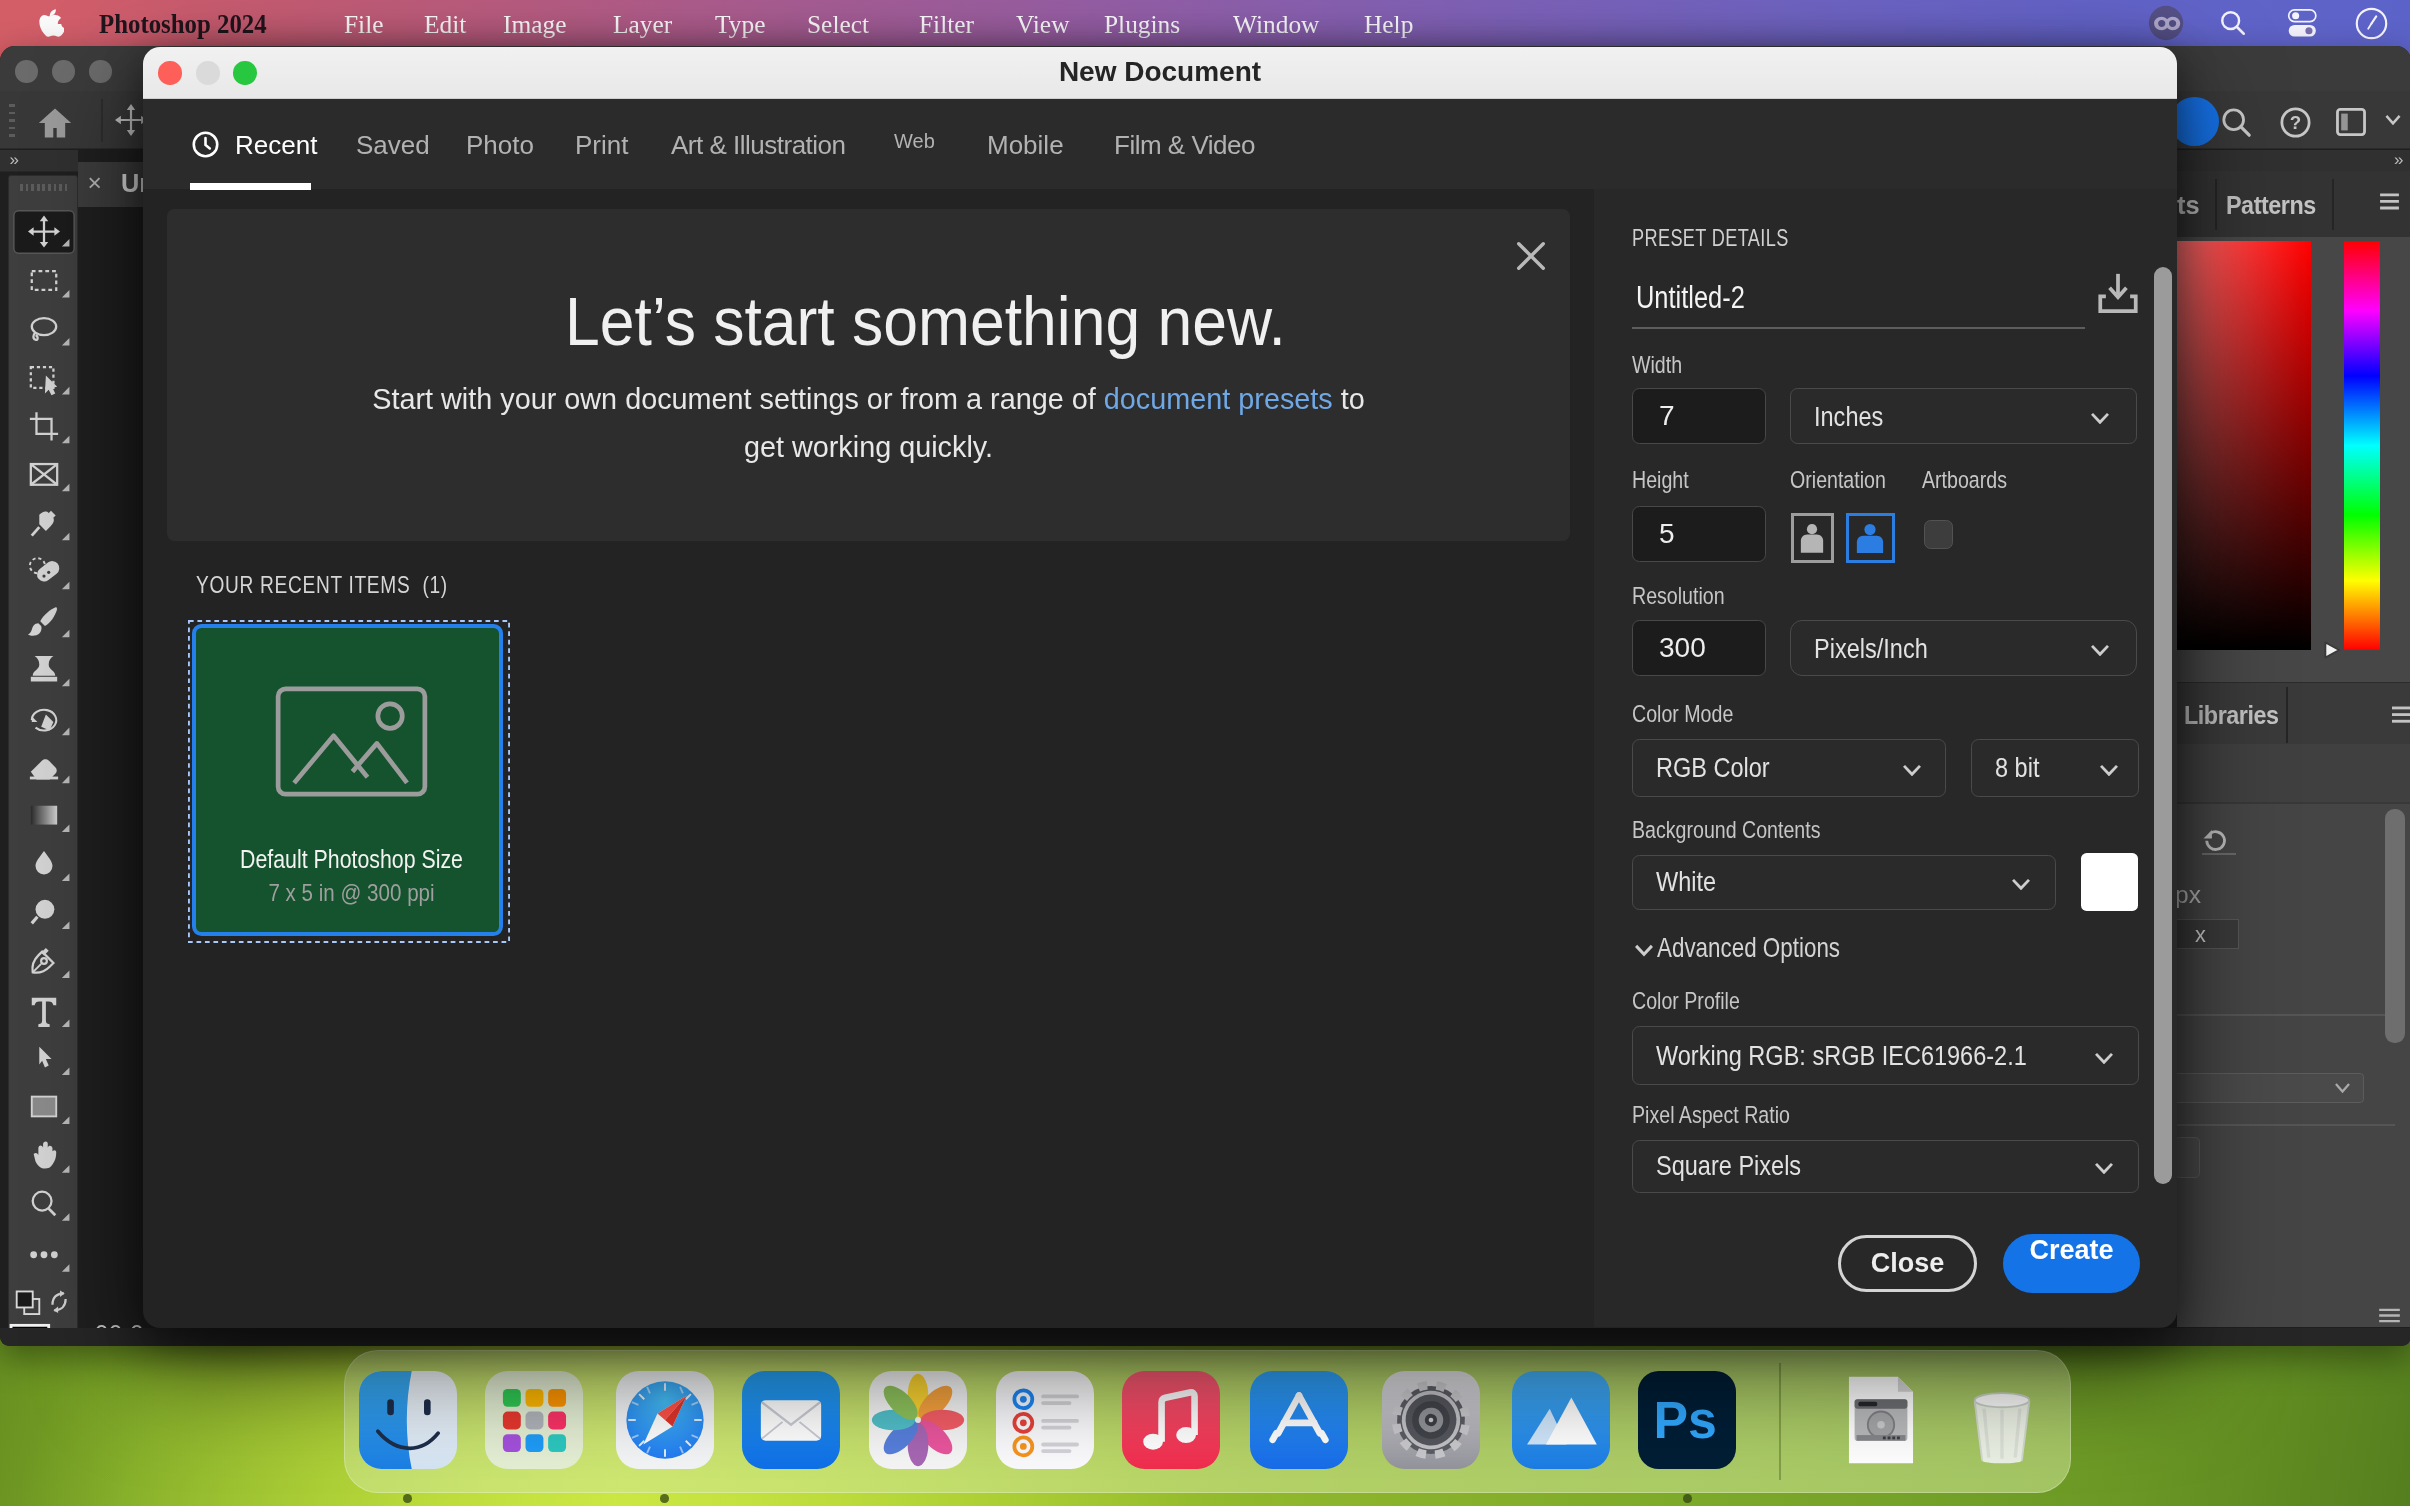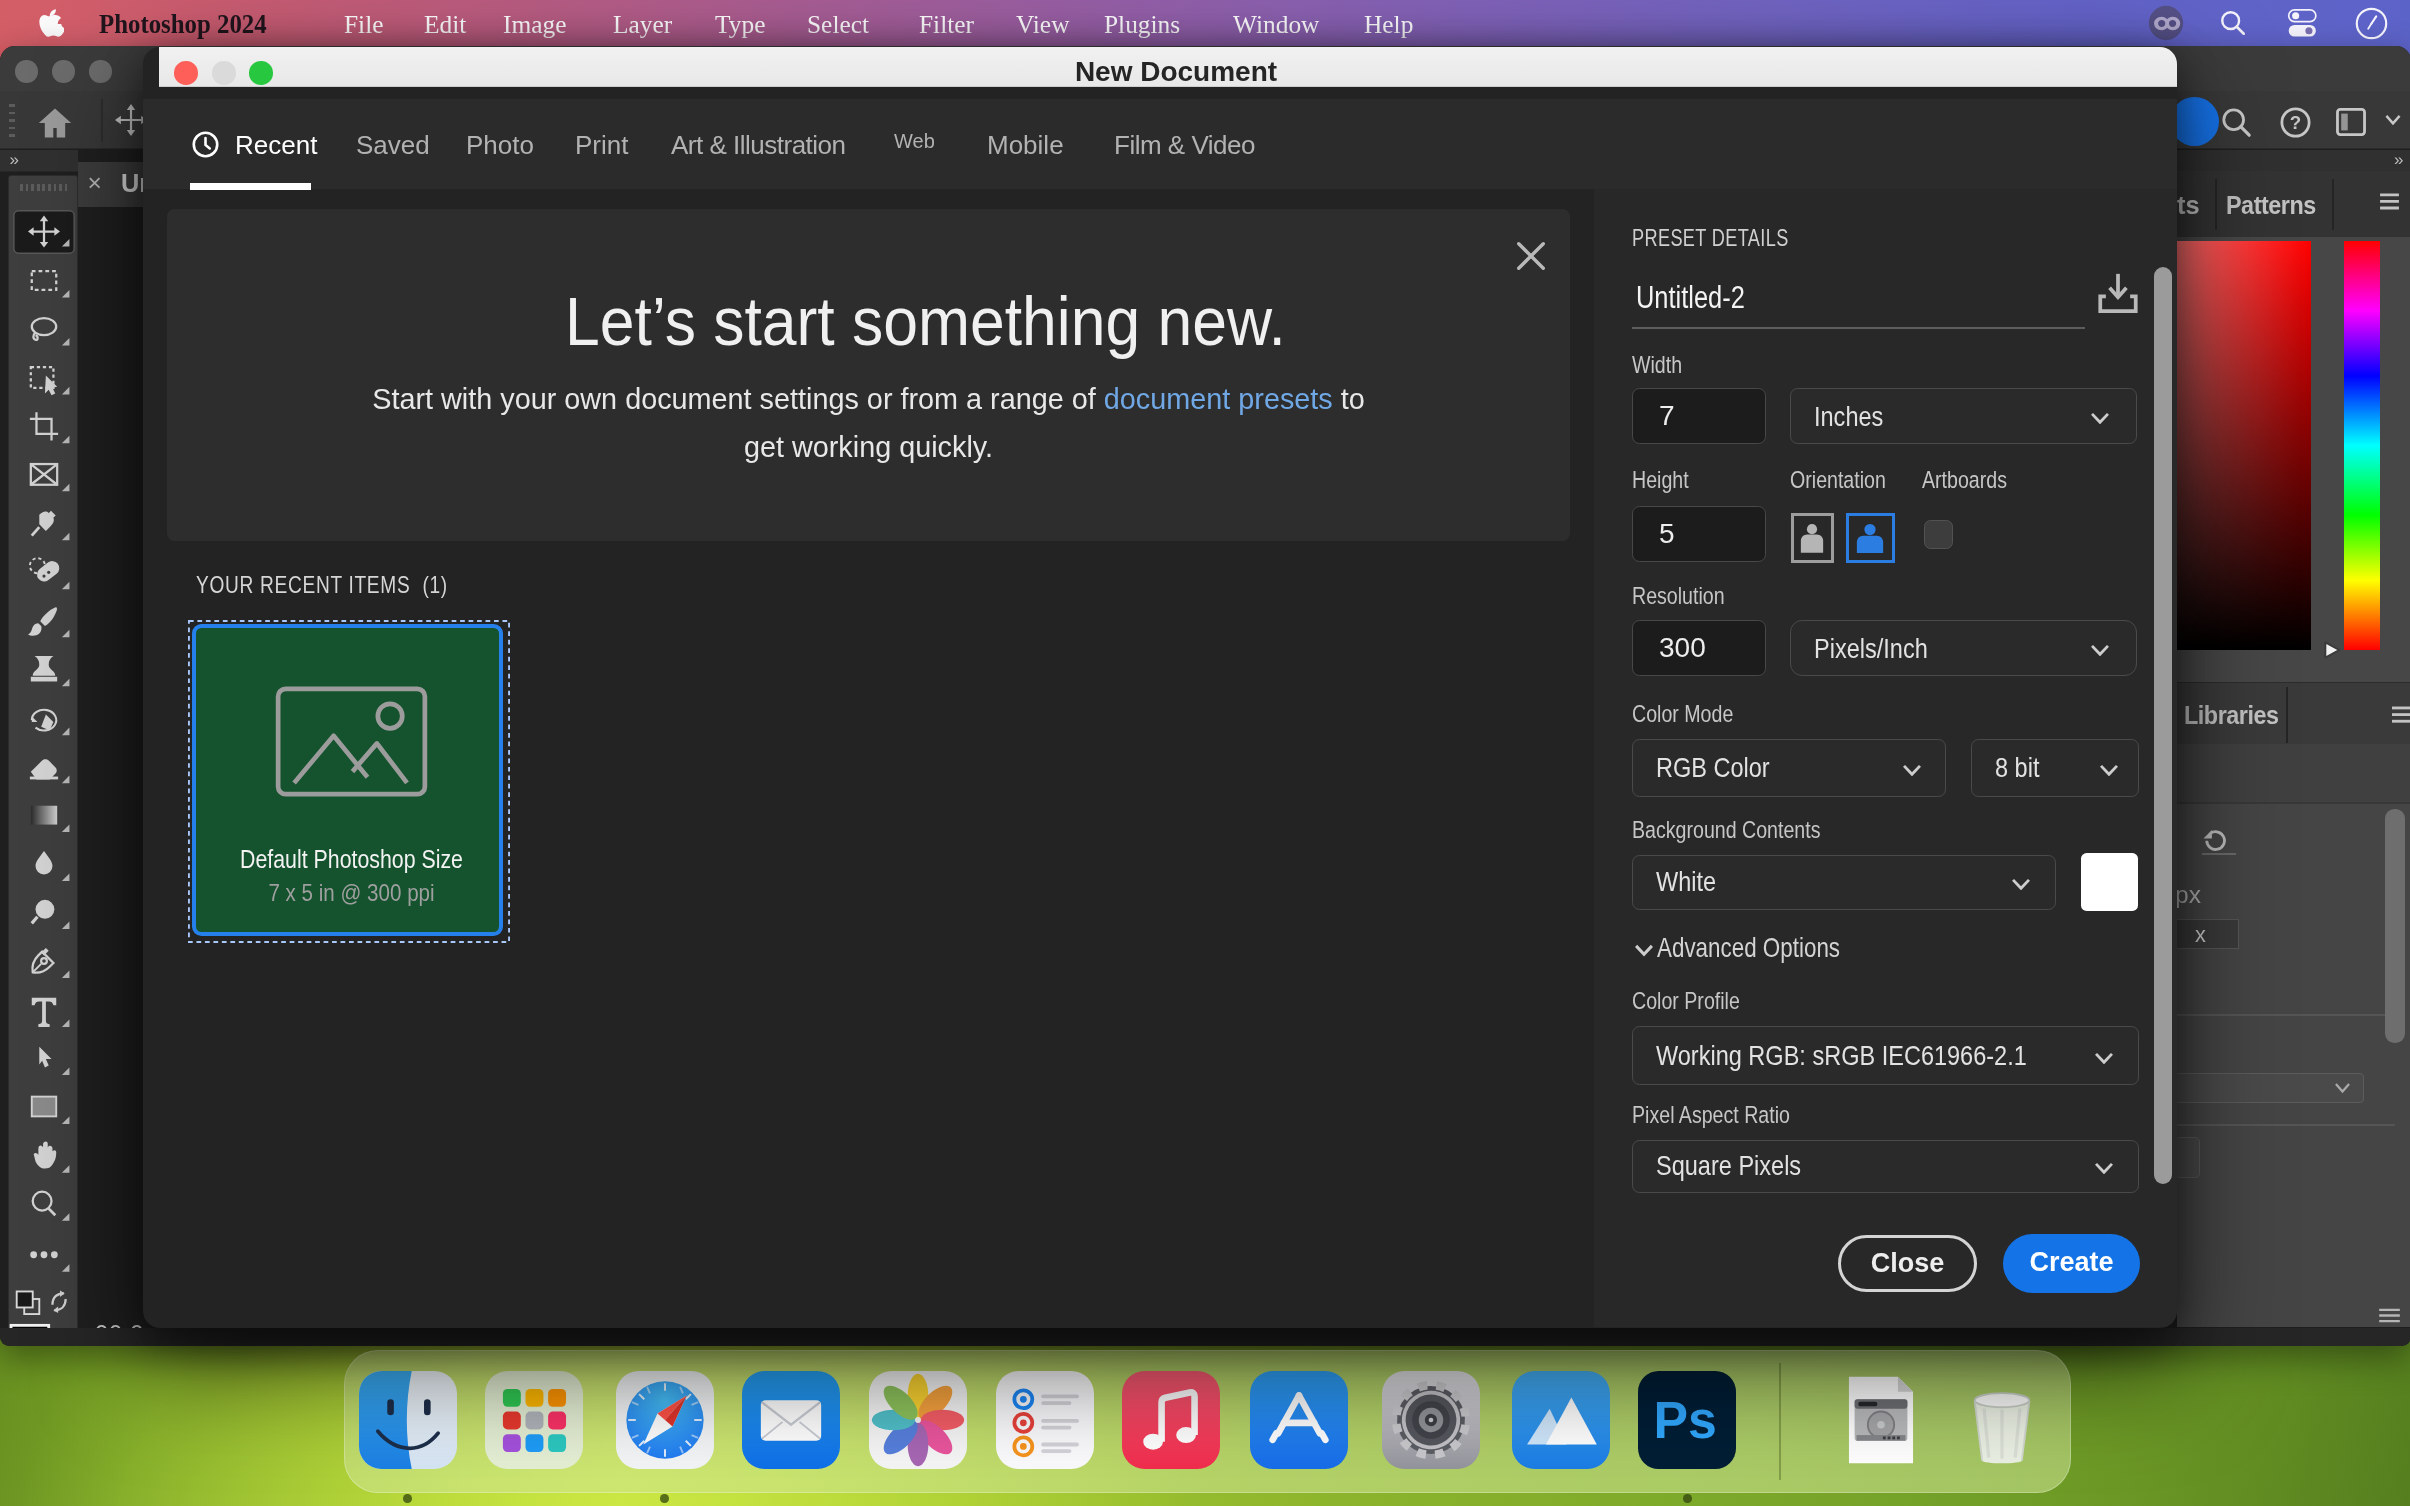--- a/index.html
+++ b/index.html
@@ -584,21 +584,21 @@
     <path d="M81 32 L73 95" stroke="#d2d8cf" stroke-width="2" fill="none"></path>
   </svg>
   <div class="abs" style="left:1779px;top:1363px;width:1.9px;height:117px;background:rgba(60,80,20,0.35);"></div>
   <div class="abs" style="left:403px;top:1494px;width:8.5px;height:8.5px;border-radius:50%;background:rgba(50,70,15,0.75);"></div>
   <div class="abs" style="left:660px;top:1494px;width:8.5px;height:8.5px;border-radius:50%;background:rgba(50,70,15,0.75);"></div>
   <div class="abs" style="left:1683px;top:1494px;width:8.5px;height:8.5px;border-radius:50%;background:rgba(50,70,15,0.75);"></div>
 
   <div class="abs" id="dialog" style="left:143px;top:47px;width:2034px;height:1281px;border-radius:17px;
      box-shadow:0 41px 104px rgba(0,0,0,0.6), 0 9.4px 38px rgba(0,0,0,0.45);overflow:hidden;background:#232323;">
 
-    <div class="abs" style="left:16px;top:0;width:2034px;height:40px;background:linear-gradient(180deg,#f2f1f2 0%,#e9e8e9 100%);border-bottom:0.9px solid #cfcece;">
+    <div class="abs" style="left:0;top:0;width:2034px;height:52px;background:linear-gradient(180deg,#f2f1f2 0%,#e9e8e9 100%);border-bottom:0.9px solid #cfcece;">
       <div class="abs" style="left:15px;top:14px;width:23.5px;height:23.5px;border-radius:50%;background:#fe5f58;"></div>
       <div class="abs" style="left:53px;top:14px;width:23.5px;height:23.5px;border-radius:50%;background:#dbdadb;"></div>
       <div class="abs" style="left:90px;top:14px;width:23.5px;height:23.5px;border-radius:50%;background:#27c83f;"></div>
       <div class="abs" style="left:0;top:9.4px;width:2034px;text-align:center;font-size:28px;font-weight:bold;color:#252525;">New Document</div>
     </div>
 
     <div class="abs" style="left:0;top:52px;width:2034px;height:90px;background:#2b2b2b;">
       <svg class="abs" style="left:49px;top:32px;" width="27" height="27" viewBox="0 0 29 29">
         <circle cx="14.5" cy="14.5" r="12.6" fill="none" stroke="#ffffff" stroke-width="2.8"></circle>
         <path d="M14.5 7.5v7.5l4.6 3.7" fill="none" stroke="#ffffff" stroke-width="2.8" stroke-linecap="round"></path>
@@ -739,21 +739,21 @@
         <div class="ddt" style="top:9.4px;">Square Pixels</div>
         <svg class="chev" style="right:24.5px;top:21px;" width="20" height="12.2" viewBox="0 0 21 13">
             <path d="M2 2l8.5 9 8.5-9" fill="none" stroke="#cdcdcd" stroke-width="3"></path>
           </svg>
       </div>
 
       <div class="abs" style="left:244px;top:1046px;width:139px;height:57px;border:3.3px solid #d4d4d4;border-radius:31px;">
         <div style="width:100%;text-align:center;margin-top:10.4px;font-size:27px;font-weight:bold;color:#ededed;">Close</div>
       </div>
       <div class="abs" style="left:409px;top:1045px;width:137px;height:59px;background:#1473e6;border-radius:31px;">
-        <div style="width:100%;text-align:center;margin-top:13px;font-size:27px;font-weight:bold;color:#ffffff;">Create</div>
+        <div style="width:100%;text-align:center;margin-top:1px;font-size:27px;font-weight:bold;color:#ffffff;">Create</div>
       </div>
 
       <div class="abs" style="left:560px;top:78px;width:18px;height:917px;background:#9b9b9b;border-radius:9.4px;"></div>
     </div>
   </div>
 
 </div>
 
 
 </body></html>

